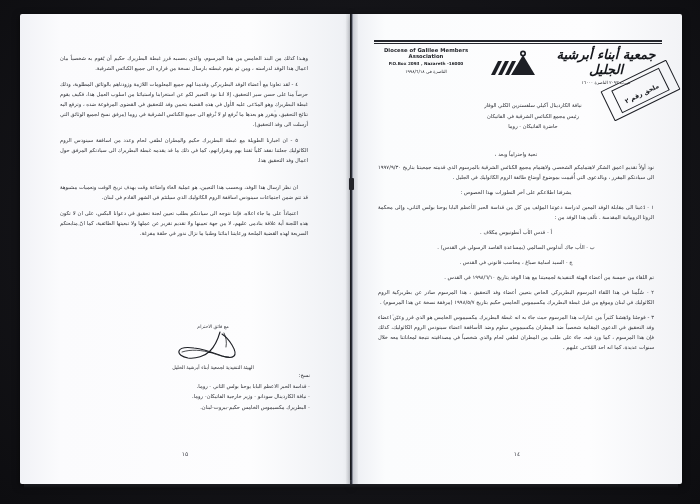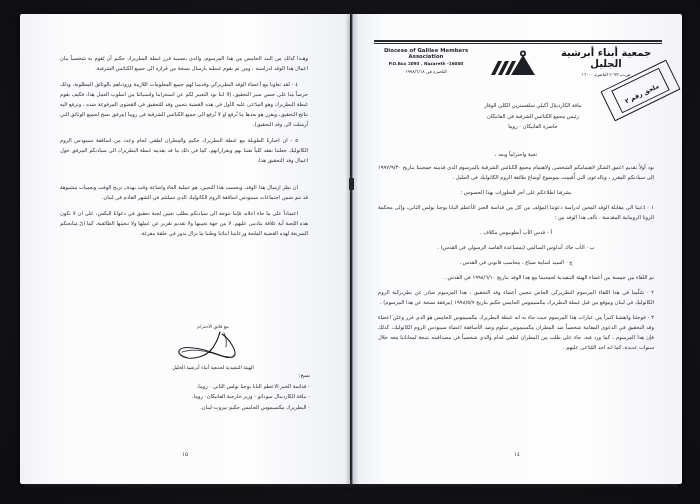--- a/index.html
+++ b/index.html
@@ -62,21 +62,21 @@
   .lh{position:absolute;left:22px;top:26px;width:288px;}
   .lh-rule{height:1.6px;background:#26282e;}
   .lh-rule.thin{height:.8px;margin-top:1.2px;}
   .lh-inner{display:flex;align-items:flex-start;justify-content:space-between;padding-top:3px;}
   .lh-en{width:104px;text-align:center;color:#1d1f25;}
   .lh-en .t1{font-size:5.3px;font-weight:bold;letter-spacing:.05px;}
   .lh-en .t2{font-size:4.2px;font-weight:bold;margin-top:2.5px;}
   .lh-en .t3{font-size:4.4px;margin-top:2.5px;direction:rtl;}
   .lh-logo{width:56px;display:flex;align-items:center;justify-content:center;padding-top:2px;}
   .lh-ar{width:112px;text-align:center;direction:rtl;color:#16181d;}
-  .lh-ar .a1{font-size:10px;font-weight:bold;}
+  .lh-ar .a1{font-size:13px;font-weight:bold;font-style:italic;}
   .lh-ar .a2{font-size:4.3px;margin-top:3px;}
 
   .rp-to{position:absolute;right:28px;left:60px;top:86px;direction:rtl;text-align:center;}
   .rp-to div{font-size:5.2px;line-height:2.05;color:#2b2d33;}
 
   .rp-body{position:absolute;right:28px;left:26px;top:136px;}
   .rp-body p{margin:0 0 5px 0;}
   .rp-sub{margin:0 0 3px 0 !important;text-align:center;text-align-last:center;}
   .rp-item{text-indent:0;}
   .rp-letter{text-align:center;text-align-last:center;}

